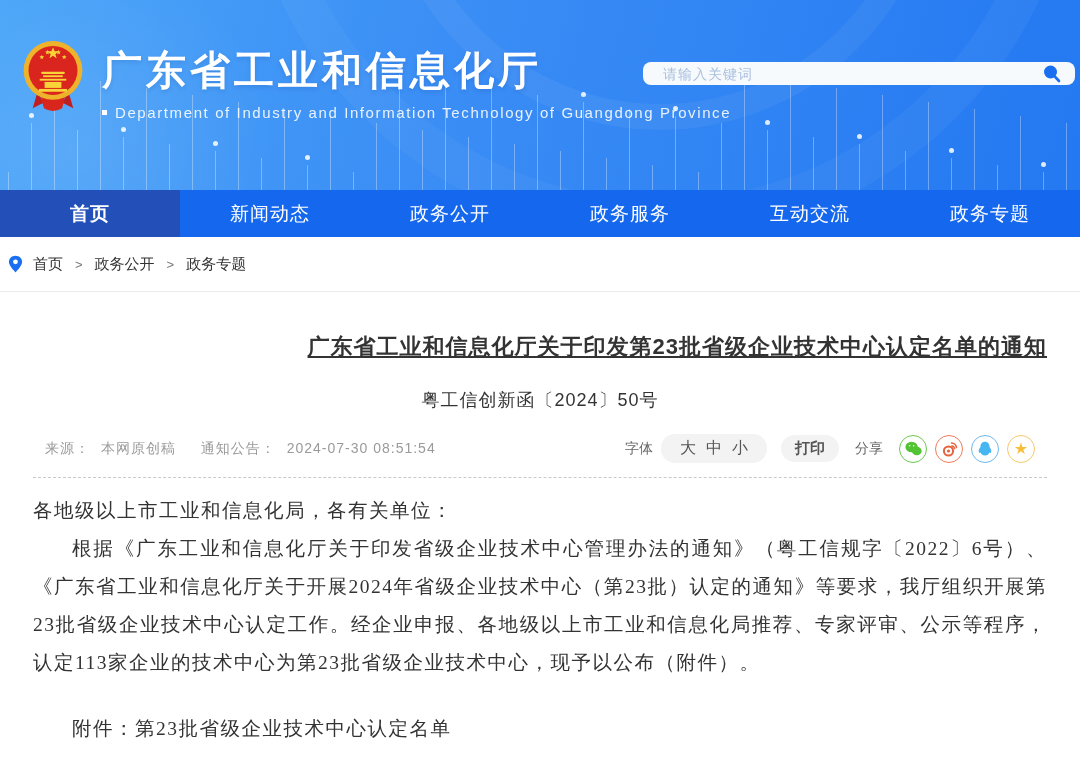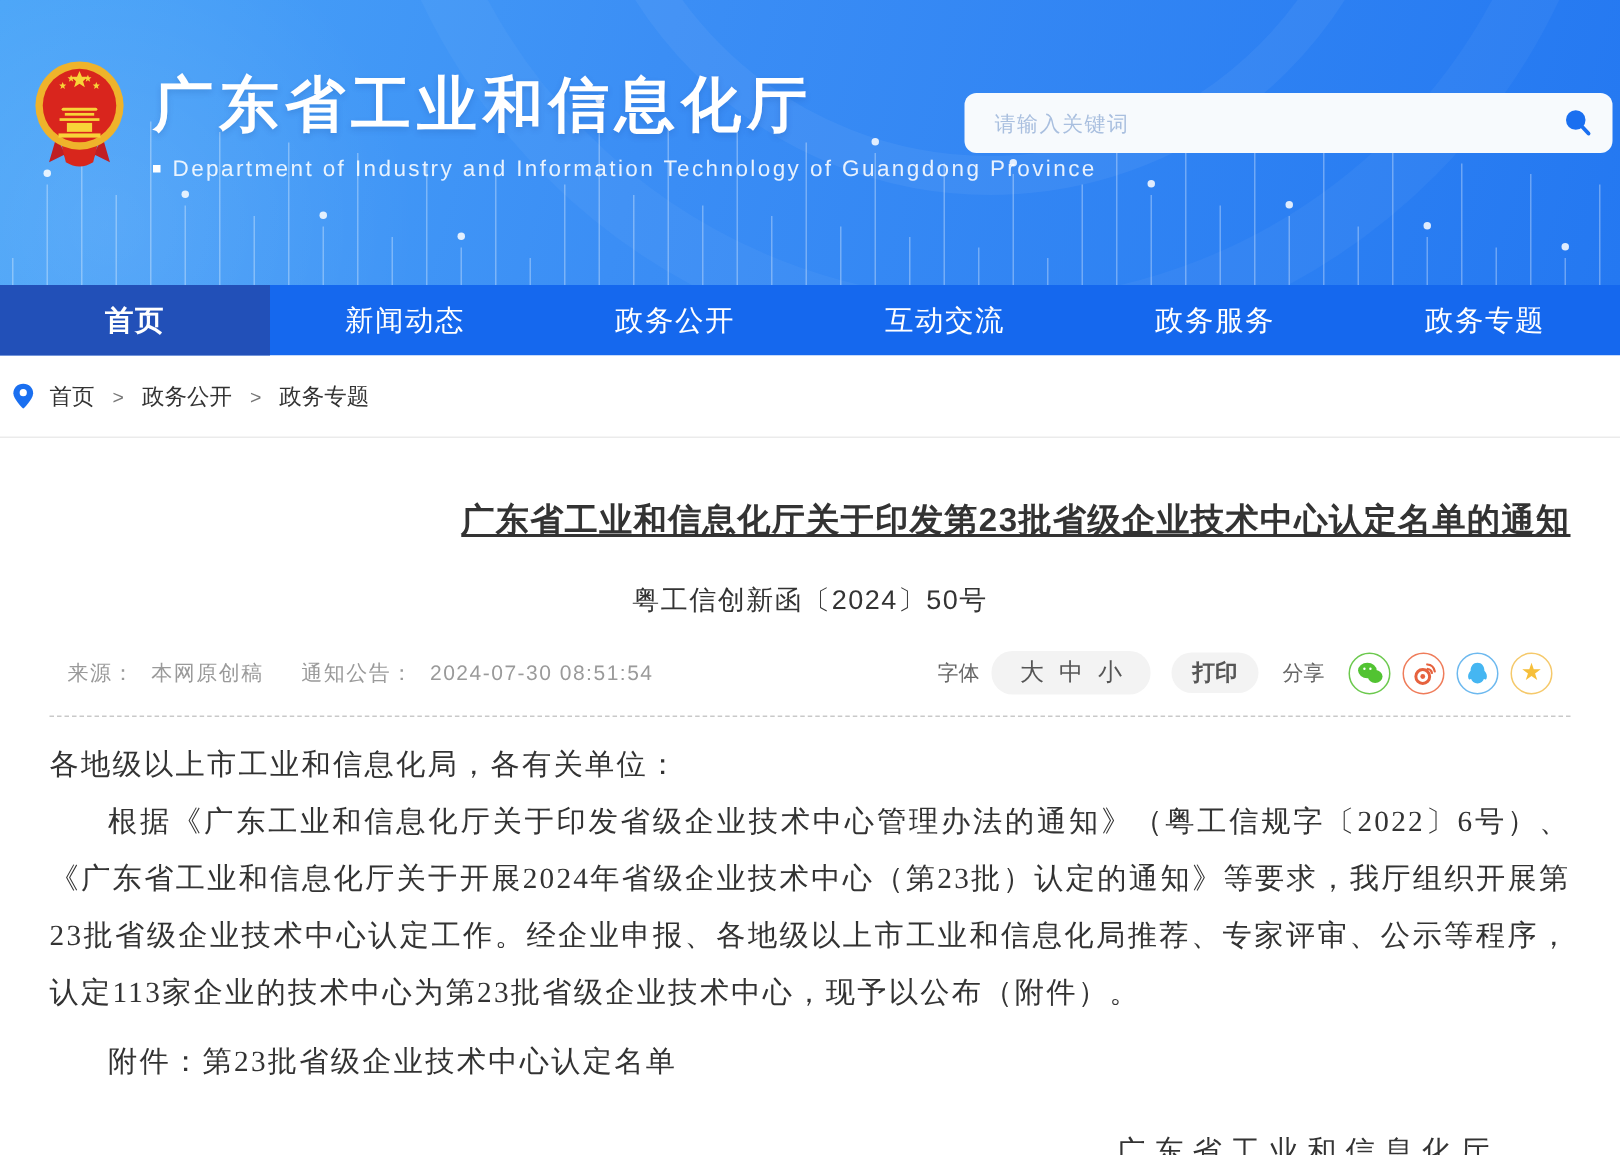--- a/index.html
+++ b/index.html
@@ -23,21 +23,21 @@
 
   .brand{ position:absolute; left:18px; top:38px; display:flex; align-items:flex-start; }
   .emblem{ flex:0 0 auto; }
   .brand-text{ margin-left:14px; }
   .site-title{ color:#fff; font-size:40px; font-weight:bold; letter-spacing:4px;
                line-height:1; margin-top:12px; text-shadow:0 2px 4px rgba(0,40,120,.15); }
   .site-subtitle{ margin-top:14px; display:flex; align-items:center;
                   color:rgba(255,255,255,.88); font-size:15px; letter-spacing:1.6px; }
   .site-subtitle .sq{ width:5px; height:5px; background:#fff; margin-right:8px; display:inline-block; }
 
-  .search-box{ position:absolute; left:643px; top:62px; width:432px; height:40px;
+  .search-box{ position:absolute; left:643px; top:62px; width:432px; height:23px;
     background:#f7fafd; border-radius:8px; display:flex; align-items:center; padding:0 12px 0 20px; }
   .search-input{ flex:1; border:none; outline:none; background:transparent;
     font-size:14px; color:#35507c; letter-spacing:1px; }
   .search-input::placeholder{ color:#a9bfdf; }
   .search-btn{ border:none; background:transparent; cursor:pointer; display:flex; align-items:center; }
 
   
   .main-nav{ width:1080px; height:47px; background:#1568ee; display:flex; }
   .nav-item{ width:180px; height:47px; display:flex; align-items:center; justify-content:center;
     color:#fff; font-size:19px; text-decoration:none; letter-spacing:1px; cursor:pointer; }
@@ -71,21 +71,21 @@
   .share-ico.wechat{ border:1.5px solid #6cc94e; }
   .share-ico.weibo{ border:1.5px solid #ef7c5a; }
   .share-ico.qq{ border:1.5px solid #6db9ef; }
   .share-ico.fav{ border:1.5px solid #f5c96b; }
   .fav .star{ color:#f6bf3a; font-size:16px; line-height:1; }
 
   .art-body{ margin-top:14px; font-family:"Liberation Serif","DejaVu Serif",serif;
     font-size:19.5px; color:#333; line-height:38px; letter-spacing:1.5px; text-align:justify; }
   .art-body p{ margin:0; }
   .art-body p.indent{ text-indent:2em; }
-  .art-body p.attachment{ margin-top:8px; }
+  .art-body p.attachment{ margin-top:28px; }
   .signature{ text-align:right; padding-right:48px; margin-top:26px;
     font-family:"Liberation Serif","DejaVu Serif",serif; font-size:19.5px; color:#333; letter-spacing:6px; }
 </style>
 </head>
 <body>
 
 <header class="site-header">
   <div class="circle-deco c1"></div>
   <div class="circle-deco c2"></div>
   <div class="header-lines" id="header-lines">
@@ -185,22 +185,22 @@
         <line x1="13.8" y1="13.5" x2="18" y2="18" stroke="#1a6ff0" stroke-width="2.6" stroke-linecap="round"></line>
       </svg>
     </button>
   </div>
 </header>
 
 <nav class="main-nav">
   <a class="nav-item active">首页</a>
   <a class="nav-item">新闻动态</a>
   <a class="nav-item">政务公开</a>
+  <a class="nav-item">政务服务</a>
   <a class="nav-item">互动交流</a>
-  <a class="nav-item">政务服务</a>
   <a class="nav-item">政务专题</a>
 </nav>
 
 <div class="breadcrumb">
   <span class="pin">
     <svg width="15" height="18" viewBox="0 0 15 18">
       <path d="M7.5 0.8 C3.6 0.8 0.9 3.6 0.9 7.1 C0.9 11.2 7.5 17.4 7.5 17.4 C7.5 17.4 14.1 11.2 14.1 7.1 C14.1 3.6 11.4 0.8 7.5 0.8 Z" fill="#1a6ff0"></path>
       <circle cx="7.5" cy="6.8" r="2.4" fill="#fff"></circle>
     </svg>
   </span>

